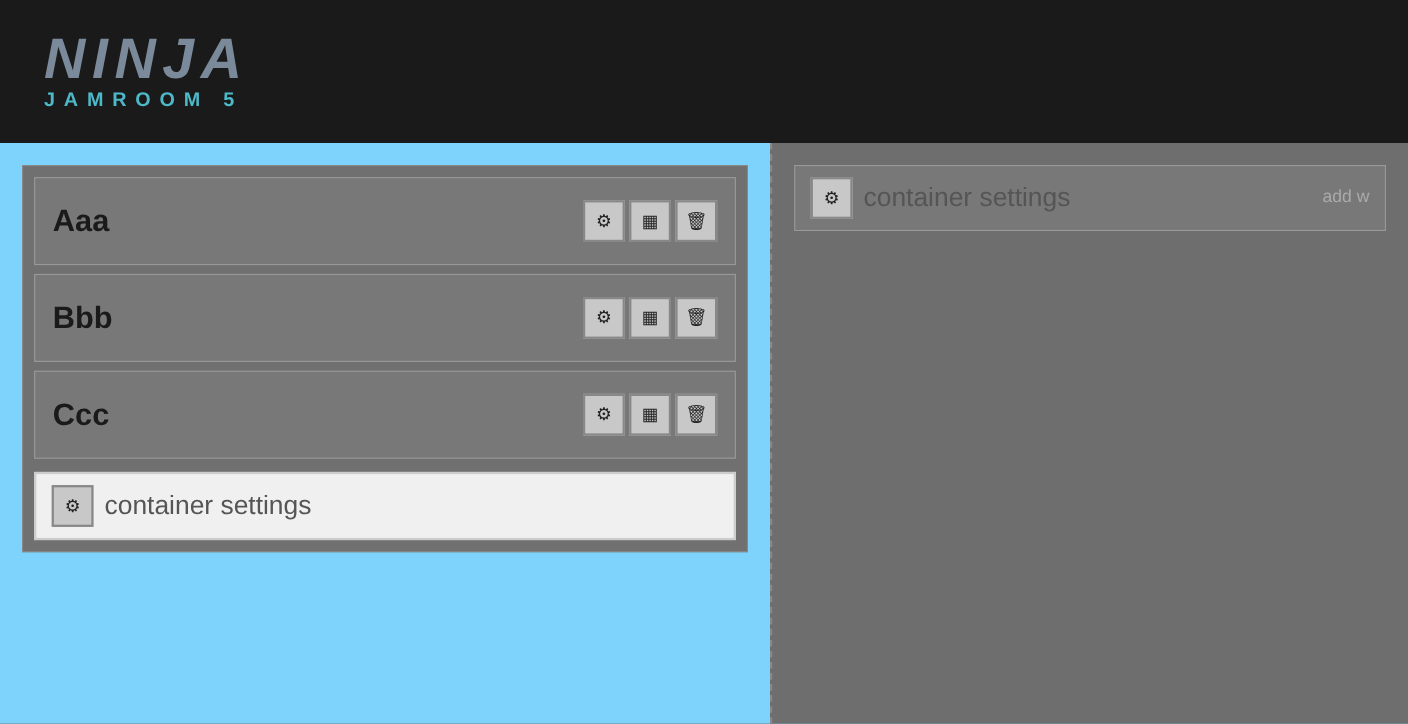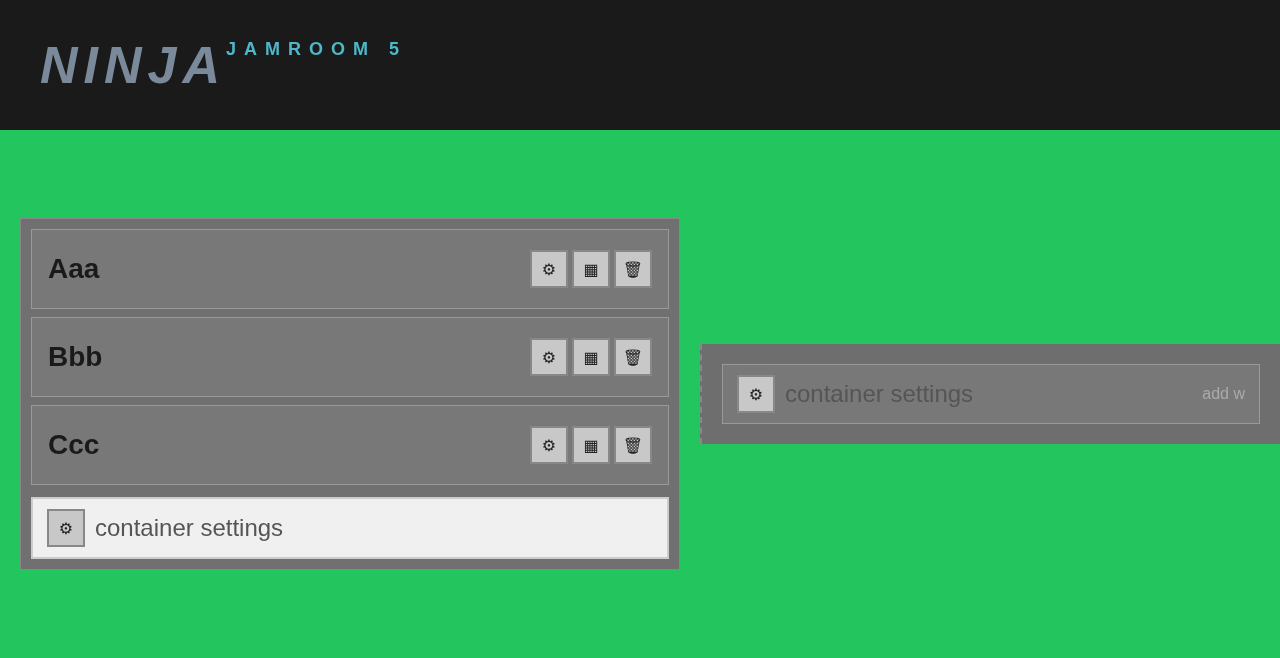--- a/index.html
+++ b/index.html
@@ -16,21 +16,21 @@
     .header {
       background-color: #1a1a1a;
       height: 130px;
       display: flex;
       align-items: center;
       padding: 0 40px;
     }
 
     .logo-container {
       display: flex;
-      flex-direction: row;
+      flex-direction: column;
     }
 
     .logo-ninja {
       font-size: 52px;
       font-weight: 900;
       letter-spacing: 6px;
       color: #7a8a9a;
       line-height: 1;
       font-style: italic;
     }
@@ -40,22 +40,21 @@
       font-weight: bold;
       letter-spacing: 8px;
       color: #4db8c8;
       line-height: 1.2;
     }
 
     
     .main {
       display: flex;
       height: calc(658px - 130px);
-      background-color: #22c55e;
-      align-items: center;
+      background-color: #7dd3fc;
     }
 
     
     .left-panel {
       width: 700px;
       padding: 20px;
       display: flex;
       flex-direction: column;
       gap: 0;
     }

